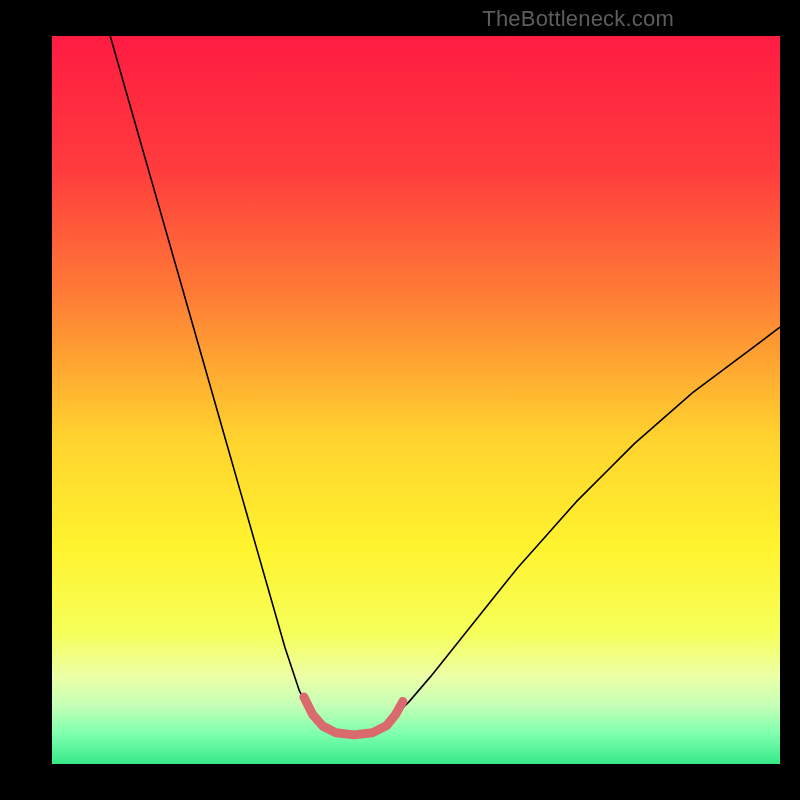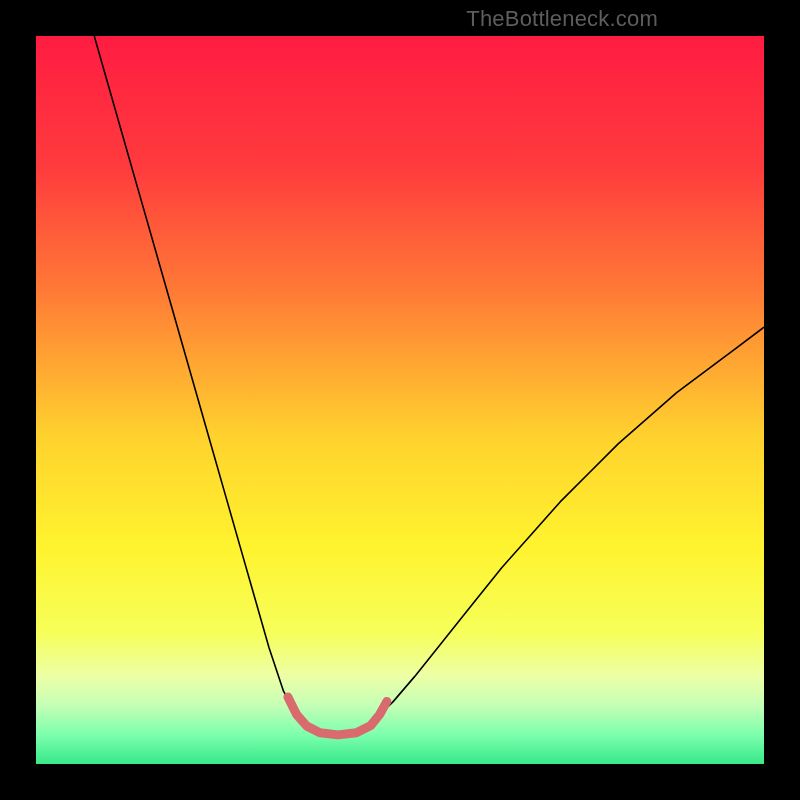--- a/index.html
+++ b/index.html
@@ -8,20 +8,21 @@
     width: 800px;
     height: 800px;
     background: #000;
     font-family: Arial, Helvetica, sans-serif;
     overflow: hidden;
   }
   .stage {
     position: relative;
     width: 672px;
     height: 800px;
+    margin-left: 16px;
   }
   .watermark {
     position: absolute;
     top: 6px;
     right: 14px;
     color: #5d5d5d;
     font-size: 22px;
     letter-spacing: 0.2px;
     font-weight: 400;
     z-index: 5;

